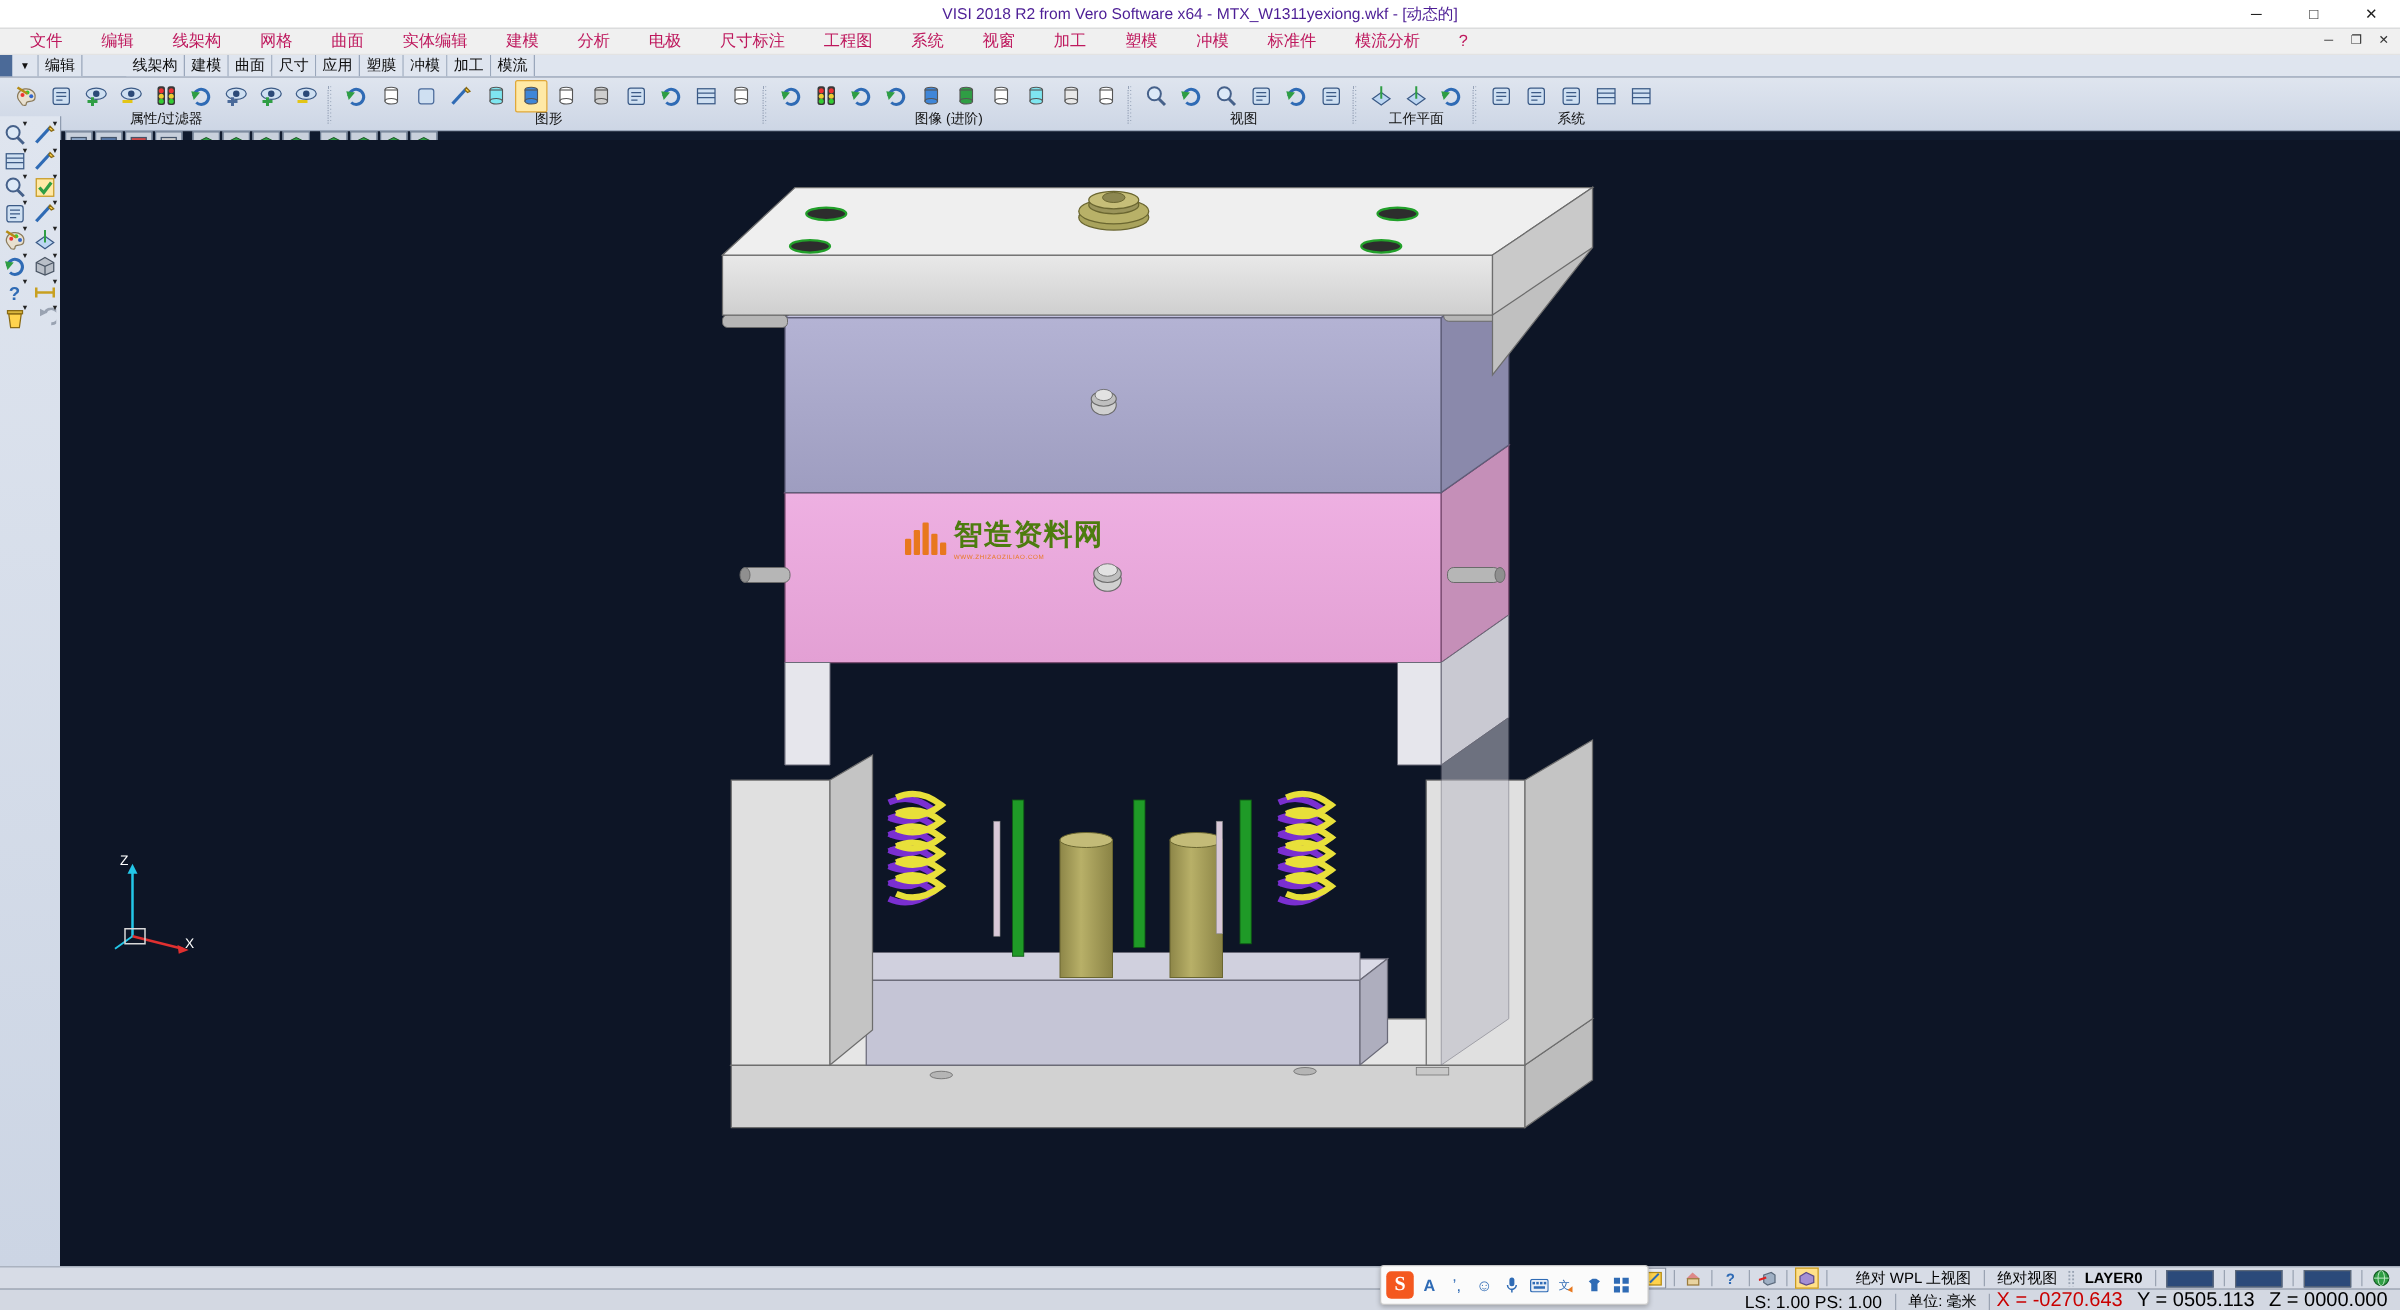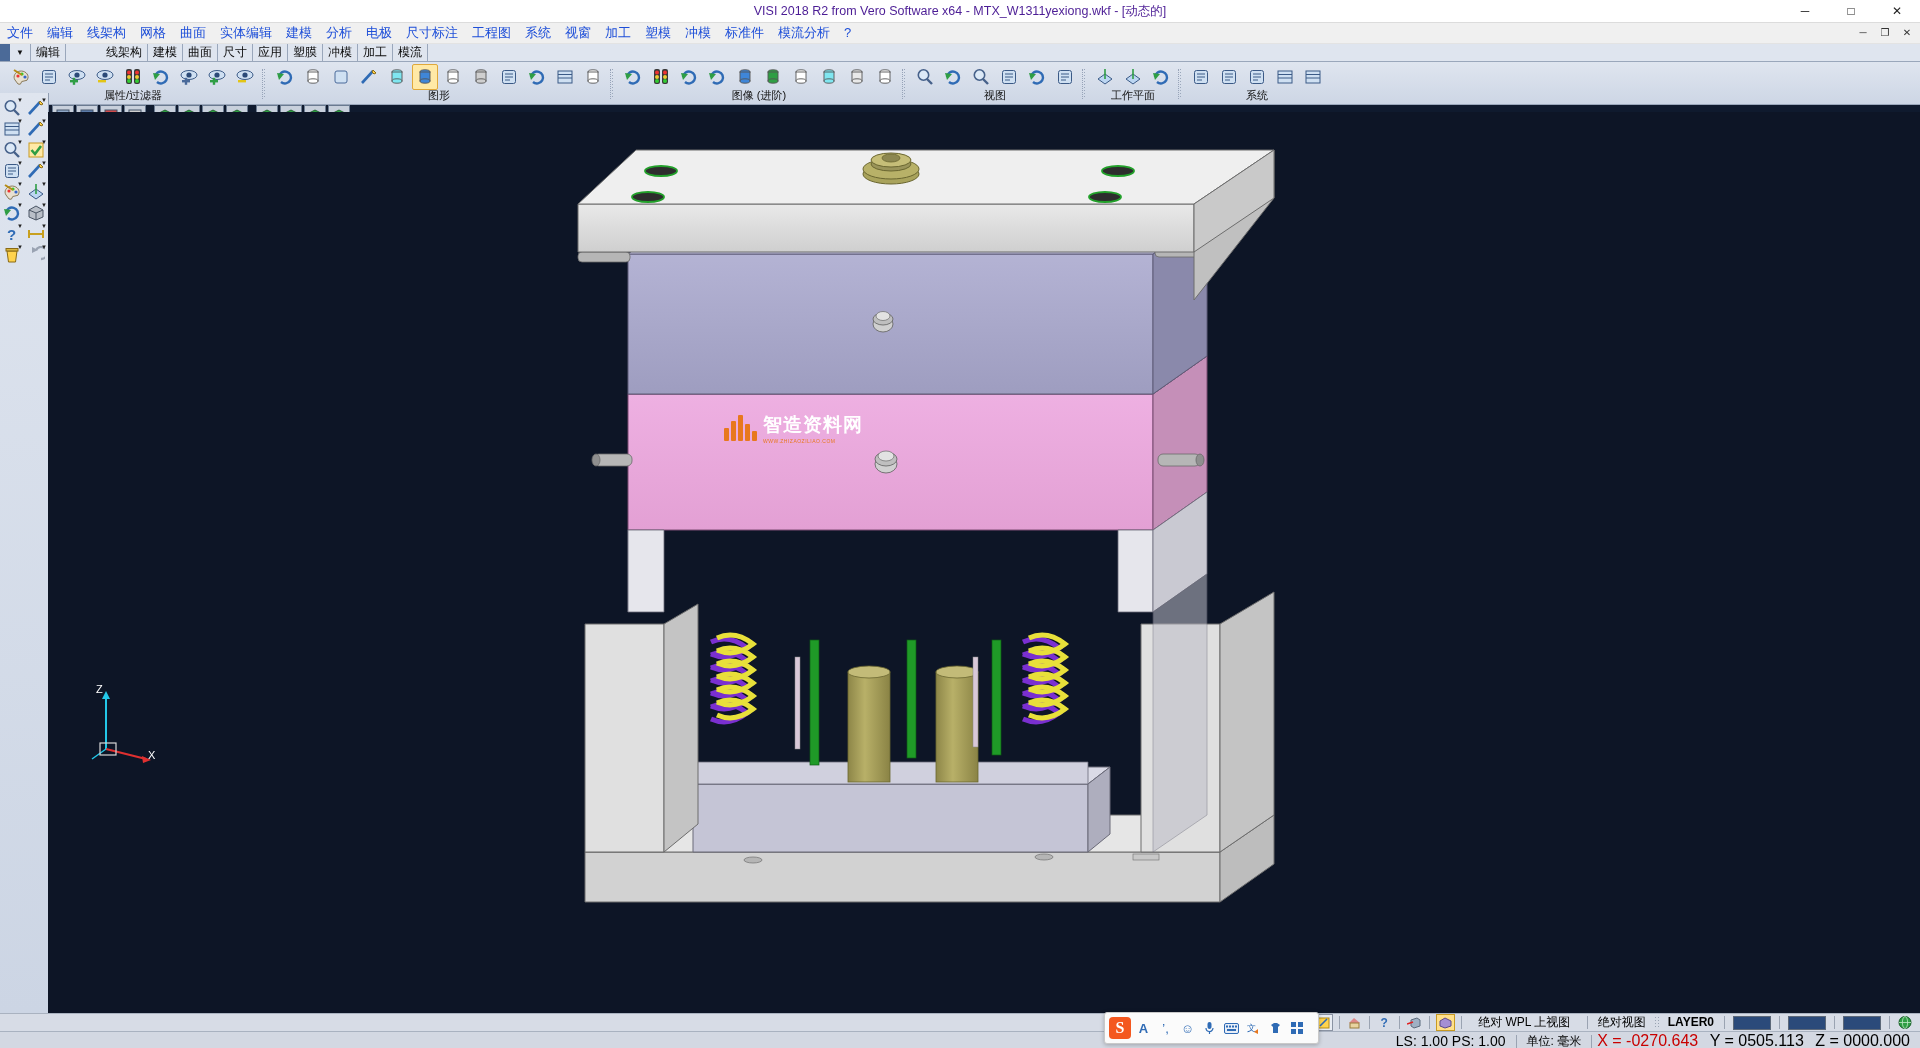--- a/index.html
+++ b/index.html
@@ -26,22 +26,22 @@
   .win-btn{width:46px;height:22px;display:flex;align-items:center;justify-content:center;
     font-size:12px;color:#222;}
 
   
   .menubar{
     height:20px;background:#f0f0f0;
     display:flex;align-items:center;position:relative;
     border-bottom:1px solid #e3e3e3;
   }
   .menu-item{
-    padding:0 7px;font-size:13px;color:#1d4ed8;line-height:20px;
-    white-space:nowrap;cursor:default;
+    padding:0 7px;font-size:13px;color:#be185d;line-height:20px;
+    white-space:nowrap;cursor:default;margin-left:17px;
   }
   .menubar .win-min{
     position:absolute;right:2px;top:1px;display:flex;gap:0px;
   }
   .mini-btn{width:22px;height:17px;font-size:10px;color:#333;display:flex;align-items:center;justify-content:center;}
 
   
   .tabstrip{
     height:17px;background:#dfe5ef;display:flex;align-items:stretch;
     border-bottom:1px solid #9aa7bb;
@@ -110,21 +110,21 @@
   
   .canvas{
     position:absolute;left:48px;top:112px;right:0;bottom:35px;
     background:#0d1526;overflow:hidden;
   }
 
   
   .wm{position:absolute;display:flex;align-items:center;gap:6px;}
   .wm-bars{display:flex;align-items:flex-end;gap:2px;height:26px;}
   .wm-bars i{display:block;width:5px;background:#e8781e;border-radius:1px;}
-  .wm-txt{font-size:19px;color:#ffffff;font-weight:bold;letter-spacing:1px;}
+  .wm-txt{font-size:23px;color:#4d7c0f;font-weight:bold;letter-spacing:1px;}
   .wm-sub{font-size:5px;color:#e8781e;letter-spacing:.5px;}
 
   
   .triad{position:absolute;}
   .triad .lbl{position:absolute;font-size:11px;color:#ffffff;}
 
   
   .statuswrap{position:absolute;left:0;right:0;bottom:0;height:35px;}
   .srow{display:flex;align-items:center;height:17px;font-size:12px;color:#000;}
   .srow1{background:#d7dce6;border-top:1px solid #a9b2c0;}
@@ -1010,21 +1010,21 @@
             <line x1="0" y1="7" x2="6" y2="5" stroke="#e02020" stroke-width="1.6"></line>
           </svg>
       </div>
       <div class="sdiv"></div>
       <div class="sicon hl">
         <svg width="13" height="12">
             <polygon points="6,1 12,4 12,9 6,11 1,9 1,4" fill="#a48fd4" stroke="#5b4a8a"></polygon>
           </svg>
       </div>
       <div class="sdiv"></div>
-      <div class="scell" style="min-width:105px;text-align:center;">绝对 WPL 上视图</div>
+      <div class="scell" style="min-width:105px;text-align:right;">绝对 WPL 上视图</div>
       <div class="sdiv"></div>
       <div class="scell">绝对视图</div>
       <div class="dotgrip"></div>
       <div class="scell" style="font-weight:bold;">LAYER0</div>
       <div class="sdiv"></div>
       <div class="swatch"></div>
       <div class="sdiv"></div>
       <div class="swatch"></div>
       <div class="sdiv"></div>
       <div class="swatch"></div>

